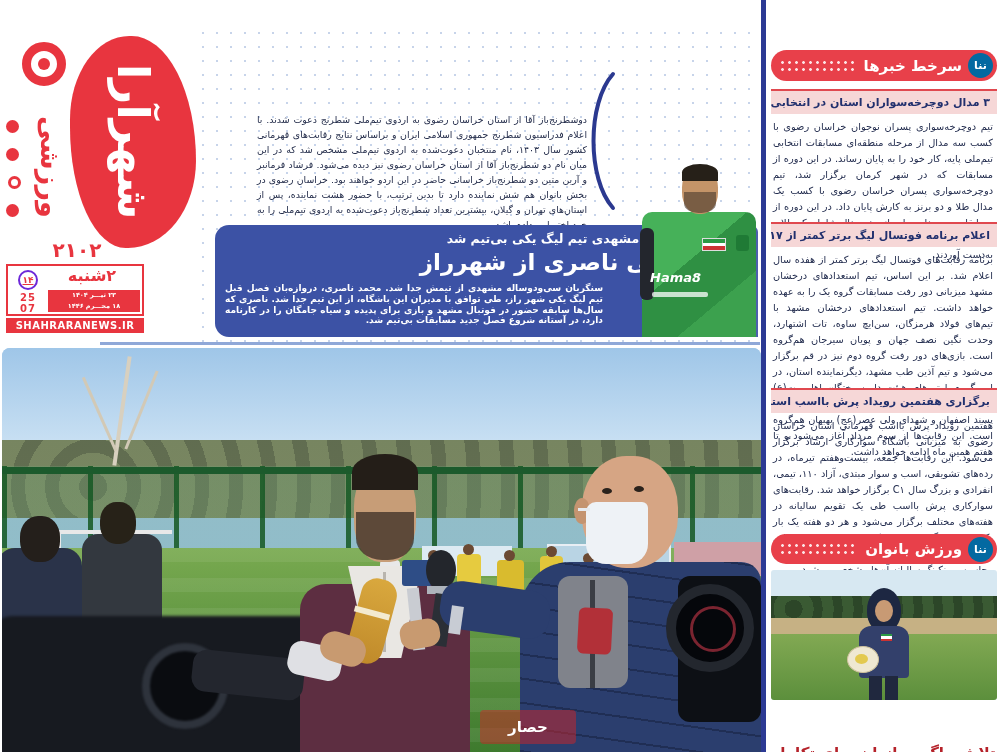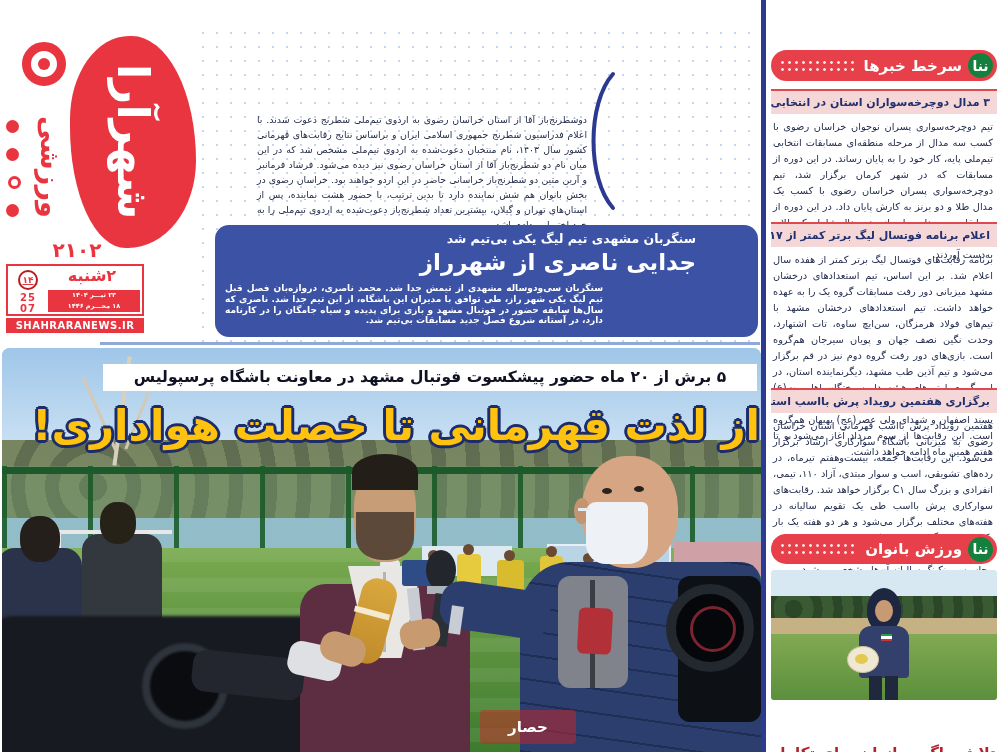--- a/index.html
+++ b/index.html
@@ -4,22 +4,22 @@
 <style>
   html,body{margin:0;padding:0;background:#fff;}
   body{font-family:"DejaVu Sans",sans-serif;}
   #page{position:relative;width:1000px;height:752px;background:#fff;overflow:hidden;}
   .abs{position:absolute;}
   
   .vdivider{left:761px;top:0;width:5px;height:752px;background:#2c3a94;}
   
   .bubble{left:771px;width:226px;height:31px;background:#e8404a;border-radius:17px;
           display:flex;flex-direction:row-reverse;align-items:center;padding:0;box-sizing:border-box;}
-  .bubble .circle{width:25px;height:25px;margin:0 4px 0 6px;background:#15803d;border-radius:50%;
-          color:#fff;font-size:14px;font-weight:bold;display:flex;align-items:center;justify-content:center;}
+  .bubble .circle{width:25px;height:25px;margin:0 4px 0 6px;background:#0369a1;border-radius:50%;
+          color:#fff;font-size:11px;font-weight:bold;display:flex;align-items:center;justify-content:center;}
   .bubble .blabel{color:#fff;font-weight:bold;font-size:15px;white-space:nowrap;direction:rtl;}
   .bubble .bdots{flex:1;height:14px;margin:0 8px;
           background-image:radial-gradient(circle,#ffffff 1.3px,transparent 1.5px);
           background-size:7px 7px;opacity:.85;}
   .pinkstrip{left:771px;width:226px;height:25px;background:#f6d7d7;border-top:2px solid #e0484f;
           box-sizing:border-box;color:#21306e;font-weight:bold;font-size:11px;line-height:23px;
           direction:rtl;text-align:right;padding:0 7px;white-space:nowrap;overflow:hidden;}
   .colbody{left:771px;width:224px;direction:rtl;text-align:justify;color:#222c4e;
           font-size:9.8px;line-height:16px;padding:0 2px;box-sizing:border-box;}
   
@@ -31,21 +31,21 @@
   .logo-spiral{left:22px;top:42px;width:26px;height:26px;border:9px solid #e8353f;border-radius:50%;}
   .logo-spiral::after{content:"";position:absolute;left:7px;top:7px;width:12px;height:12px;background:#e8353f;border-radius:50%;}
   .ldot{left:6px;width:13px;height:13px;border-radius:50%;background:#e8353f;}
   .ldot.hollow{background:#fff;border:3.5px solid #e8353f;width:7px;height:7px;left:8px;}
   .issue{left:4px;top:238px;width:146px;color:#e8353f;font-weight:bold;font-size:20px;
          text-align:center;letter-spacing:12px;direction:ltr;}
   .datebox{left:6px;top:264px;width:138px;height:52px;border:2px solid #e8353f;box-sizing:border-box;background:#fff;}
   .day{position:absolute;right:4px;top:0;width:92px;height:24px;color:#e8353f;font-weight:bold;font-size:16px;
        text-align:center;direction:rtl;}
   .badgebox{position:absolute;left:2px;top:2px;width:36px;height:20px;text-align:center;}
-  .badge14{display:inline-block;width:16px;height:16px;border:2px solid #b91c1c;border-radius:50%;
+  .badge14{display:inline-block;width:16px;height:16px;border:2px solid #6d28d9;border-radius:50%;
        color:#e8353f;font-size:9px;font-weight:bold;line-height:16px;text-decoration:underline;}
   .pgnums{position:absolute;left:2px;top:26px;width:36px;color:#e8353f;font-weight:bold;font-size:10px;
        text-align:center;letter-spacing:1px;}
   .datestrip{position:absolute;right:2px;bottom:2px;width:92px;height:22px;background:#e8353f;
        color:#fff;font-size:6.5px;font-weight:bold;direction:rtl;text-align:center;line-height:11px;}
   .urlstrip{left:6px;top:318px;width:138px;height:15px;background:#e8353f;color:#fff;font-weight:bold;
        font-size:10px;text-align:center;line-height:15px;letter-spacing:.5px;}
   
   .dotsbg{left:196px;top:26px;width:566px;height:322px;
        background-image:radial-gradient(circle,#c7d4ea 1.3px,transparent 1.5px);background-size:14px 14px;}
@@ -117,20 +117,32 @@
     <path d="M30,3 C4,32 4,108 30,137" fill="none" stroke="#2b3990" stroke-width="4" stroke-linecap="round"></path>
   </svg>
   <div class="abs chessbody">دوشطرنج‌باز آقا از استان خراسان رضوی به اردوی تیم‌ملی شطرنج دعوت شدند. با اعلام فدراسیون شطرنج جمهوری اسلامی ایران و براساس نتایج رقابت‌های قهرمانی کشور سال ۱۴۰۳، نام منتخبان دعوت‌شده به اردوی تیم‌ملی مشخص شد که در این میان نام دو شطرنج‌باز آقا از استان خراسان رضوی نیز دیده می‌شود. فرشاد فرمانبر و آرین متین دو شطرنج‌باز خراسانی حاضر در این اردو خواهند بود. خراسان رضوی در بخش بانوان هم شش نماینده دارد تا بدین ترتیب، با حضور هشت نماینده، پس از استان‌های تهران و گیلان، بیشترین تعداد شطرنج‌باز دعوت‌شده به اردوی تیم‌ملی را به خود اختصاص داده باشد.</div>
 
   <div class="abs bluebox">
     <div class="bb-kicker">سنگربان مشهدی تیم لیگ یکی بی‌تیم شد</div>
     <div class="bb-head">جدایی ناصری از شهرراز</div>
     <div class="bb-body">سنگربان سی‌ودوساله مشهدی از تیمش جدا شد. محمد ناصری، دروازه‌بان فصل قبل تیم لیگ یکی شهر راز، طی توافق با مدیران این باشگاه، از این تیم جدا شد. ناصری که سال‌ها سابقه حضور در فوتبال مشهد و بازی برای پدیده و سیاه جامگان را در کارنامه دارد، در آستانه شروع فصل جدید مسابقات بی‌تیم شد.</div>
   </div>
 
+  <div class="abs keeper">
+    <div class="abs" style="left:8px;top:60px;width:110px;height:111px;background:#4d5fad;border-radius:14px 6px 0 0;"></div>
+    <div class="abs" style="left:2px;top:46px;width:114px;height:125px;border-radius:10px 10px 0 0;background:linear-gradient(140deg,#46b159 0 40%,#2f9043 40% 70%,#3ca14e 70%);"></div>
+    <div class="abs" style="left:0;top:62px;width:14px;height:72px;background:#23262d;border-radius:6px;"></div>
+    <div class="abs" style="left:62px;top:72px;width:24px;height:13px;border:1px solid #ddd;box-sizing:border-box;background:linear-gradient(#2a9a44 0 33%,#fff 33% 66%,#cc3333 66%);"></div>
+    <div class="abs" style="left:96px;top:69px;width:13px;height:16px;background:#1f7a35;border-radius:3px;"></div>
+    <div class="abs" style="left:10px;top:104px;color:#fff;font-weight:bold;font-style:italic;font-size:13px;">Hama8</div>
+    <div class="abs" style="left:12px;top:126px;width:56px;height:5px;background:rgba(255,255,255,.75);border-radius:2px;"></div>
+    <div class="abs" style="left:42px;top:0;width:36px;height:48px;background:#c49468;border-radius:45%;"></div>
+    <div class="abs" style="left:42px;top:-2px;width:36px;height:17px;background:#262018;border-radius:50% 50% 0 0;"></div>
+    <div class="abs" style="left:44px;top:26px;width:32px;height:21px;background:rgba(60,48,38,.55);border-radius:0 0 45% 45%;"></div>
+  </div>
 
   <div class="abs hline"></div>
   <div class="abs photo-main">
 
     <div class="abs" style="left:0;top:0;width:759px;height:170px;background:linear-gradient(#9fc6e8,#e9f4fb);"></div>
     <div class="abs" style="left:0;top:92px;width:759px;height:78px;background:repeating-radial-gradient(circle at 12% 60%,#55603e 0 14px,#6e7b50 14px 34px);opacity:.9;"></div>
     <div class="abs" style="left:118px;top:8px;width:4px;height:110px;background:#d8d0bf;transform:rotate(8deg);"></div>
     <div class="abs" style="left:96px;top:26px;width:3px;height:80px;background:#d2c9b6;transform:rotate(-24deg);"></div>
     <div class="abs" style="left:138px;top:20px;width:3px;height:84px;background:#d2c9b6;transform:rotate(22deg);"></div>
     <div class="abs" style="left:0;top:118px;width:759px;height:92px;background:repeating-linear-gradient(90deg,rgba(26,92,40,.9) 0 5px,rgba(110,165,120,.28) 5px 86px);"></div>
@@ -199,22 +211,20 @@
     <div class="abs" style="left:600px;top:140px;width:10px;height:6px;background:#2a221c;border-radius:50%;"></div>
     <div class="abs" style="left:632px;top:138px;width:10px;height:6px;background:#2a221c;border-radius:50%;"></div>
     <div class="abs" style="left:584px;top:154px;width:62px;height:62px;background:#eef2f6;border-radius:10px 6px 20px 20px;"></div>
     <div class="abs" style="left:576px;top:160px;width:12px;height:2.5px;background:#e6ebf0;"></div>
 
     <div class="abs" style="left:676px;top:228px;width:83px;height:146px;background:#0d1015;border-radius:12px;"></div>
     <div class="abs" style="left:664px;top:236px;width:88px;height:88px;background:#05070b;border:10px solid #23272e;border-radius:50%;box-sizing:border-box;"></div>
     <div class="abs" style="left:688px;top:258px;width:40px;height:40px;border:3px solid #7a2430;border-radius:50%;"></div>
   </div>
 
-  <div class="abs kickerstrip">۵ برش از ۲۰ ماه حضور پیشکسوت فوتبال مشهد در معاونت باشگاه پرسپولیس</div>
-  <div class="abs bighead">از لذت قهرمانی تا خصلت هواداری!</div>
   <div class="abs wm">حصار</div>
 
   <div class="abs bubble" style="top:50px;">
     <div class="circle">ننا</div>
     <div class="blabel">سرخط خبرها</div>
     <div class="bdots"></div>
   </div>
 
   <div class="abs pinkstrip" style="top:89px;">۳ مدال دوچرخه‌سواران استان در انتخابی تیم‌ملی</div>
   <div class="abs colbody" style="top:119px;height:100px;">تیم دوچرخه‌سواری پسران نوجوان خراسان رضوی با کسب سه مدال از مرحله منطقه‌ای مسابقات انتخابی تیم‌ملی پایه، کار خود را به پایان رساند. در این دوره از مسابقات که در شهر کرمان برگزار شد، تیم دوچرخه‌سواری پسران خراسان رضوی با کسب یک مدال طلا و دو برنز به کارش پایان داد. در این دوره از مسابقات، محمدامین ایروانی دو مدال شامل یک طلا و یک برنز و رهام حسن‌زاده یک برنز در دور امتیازی به‌دست آوردند.</div>

